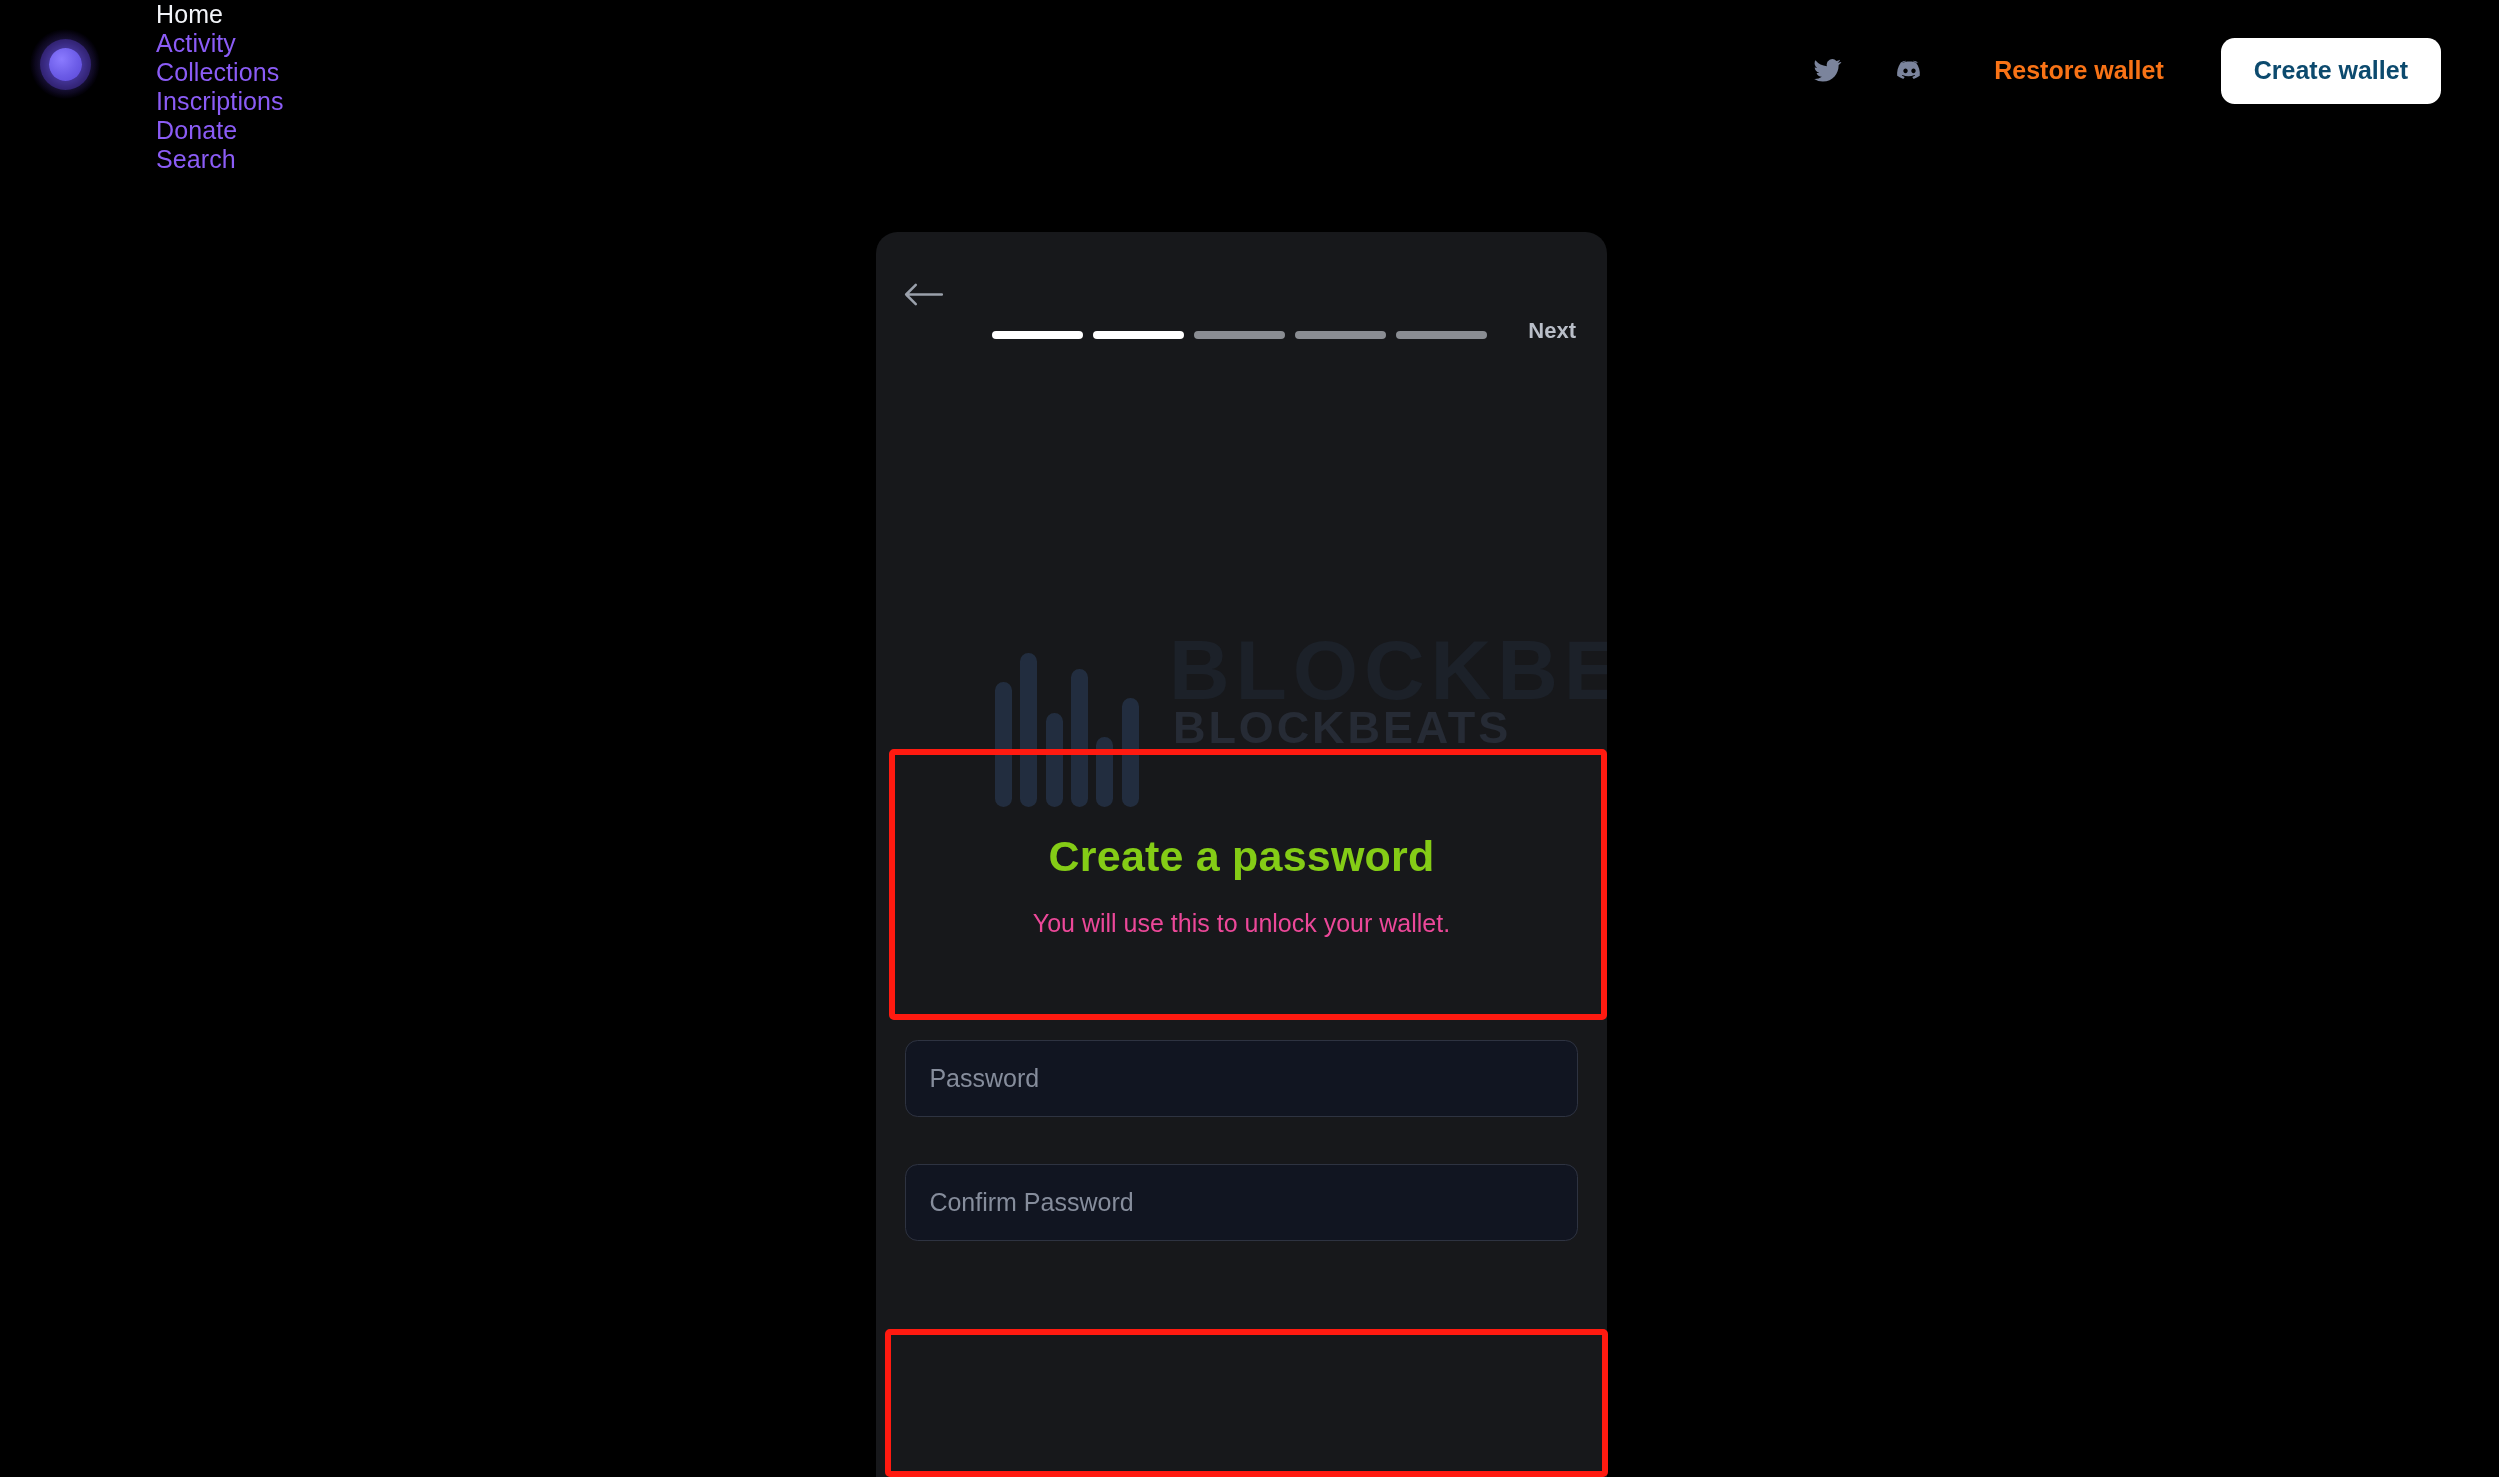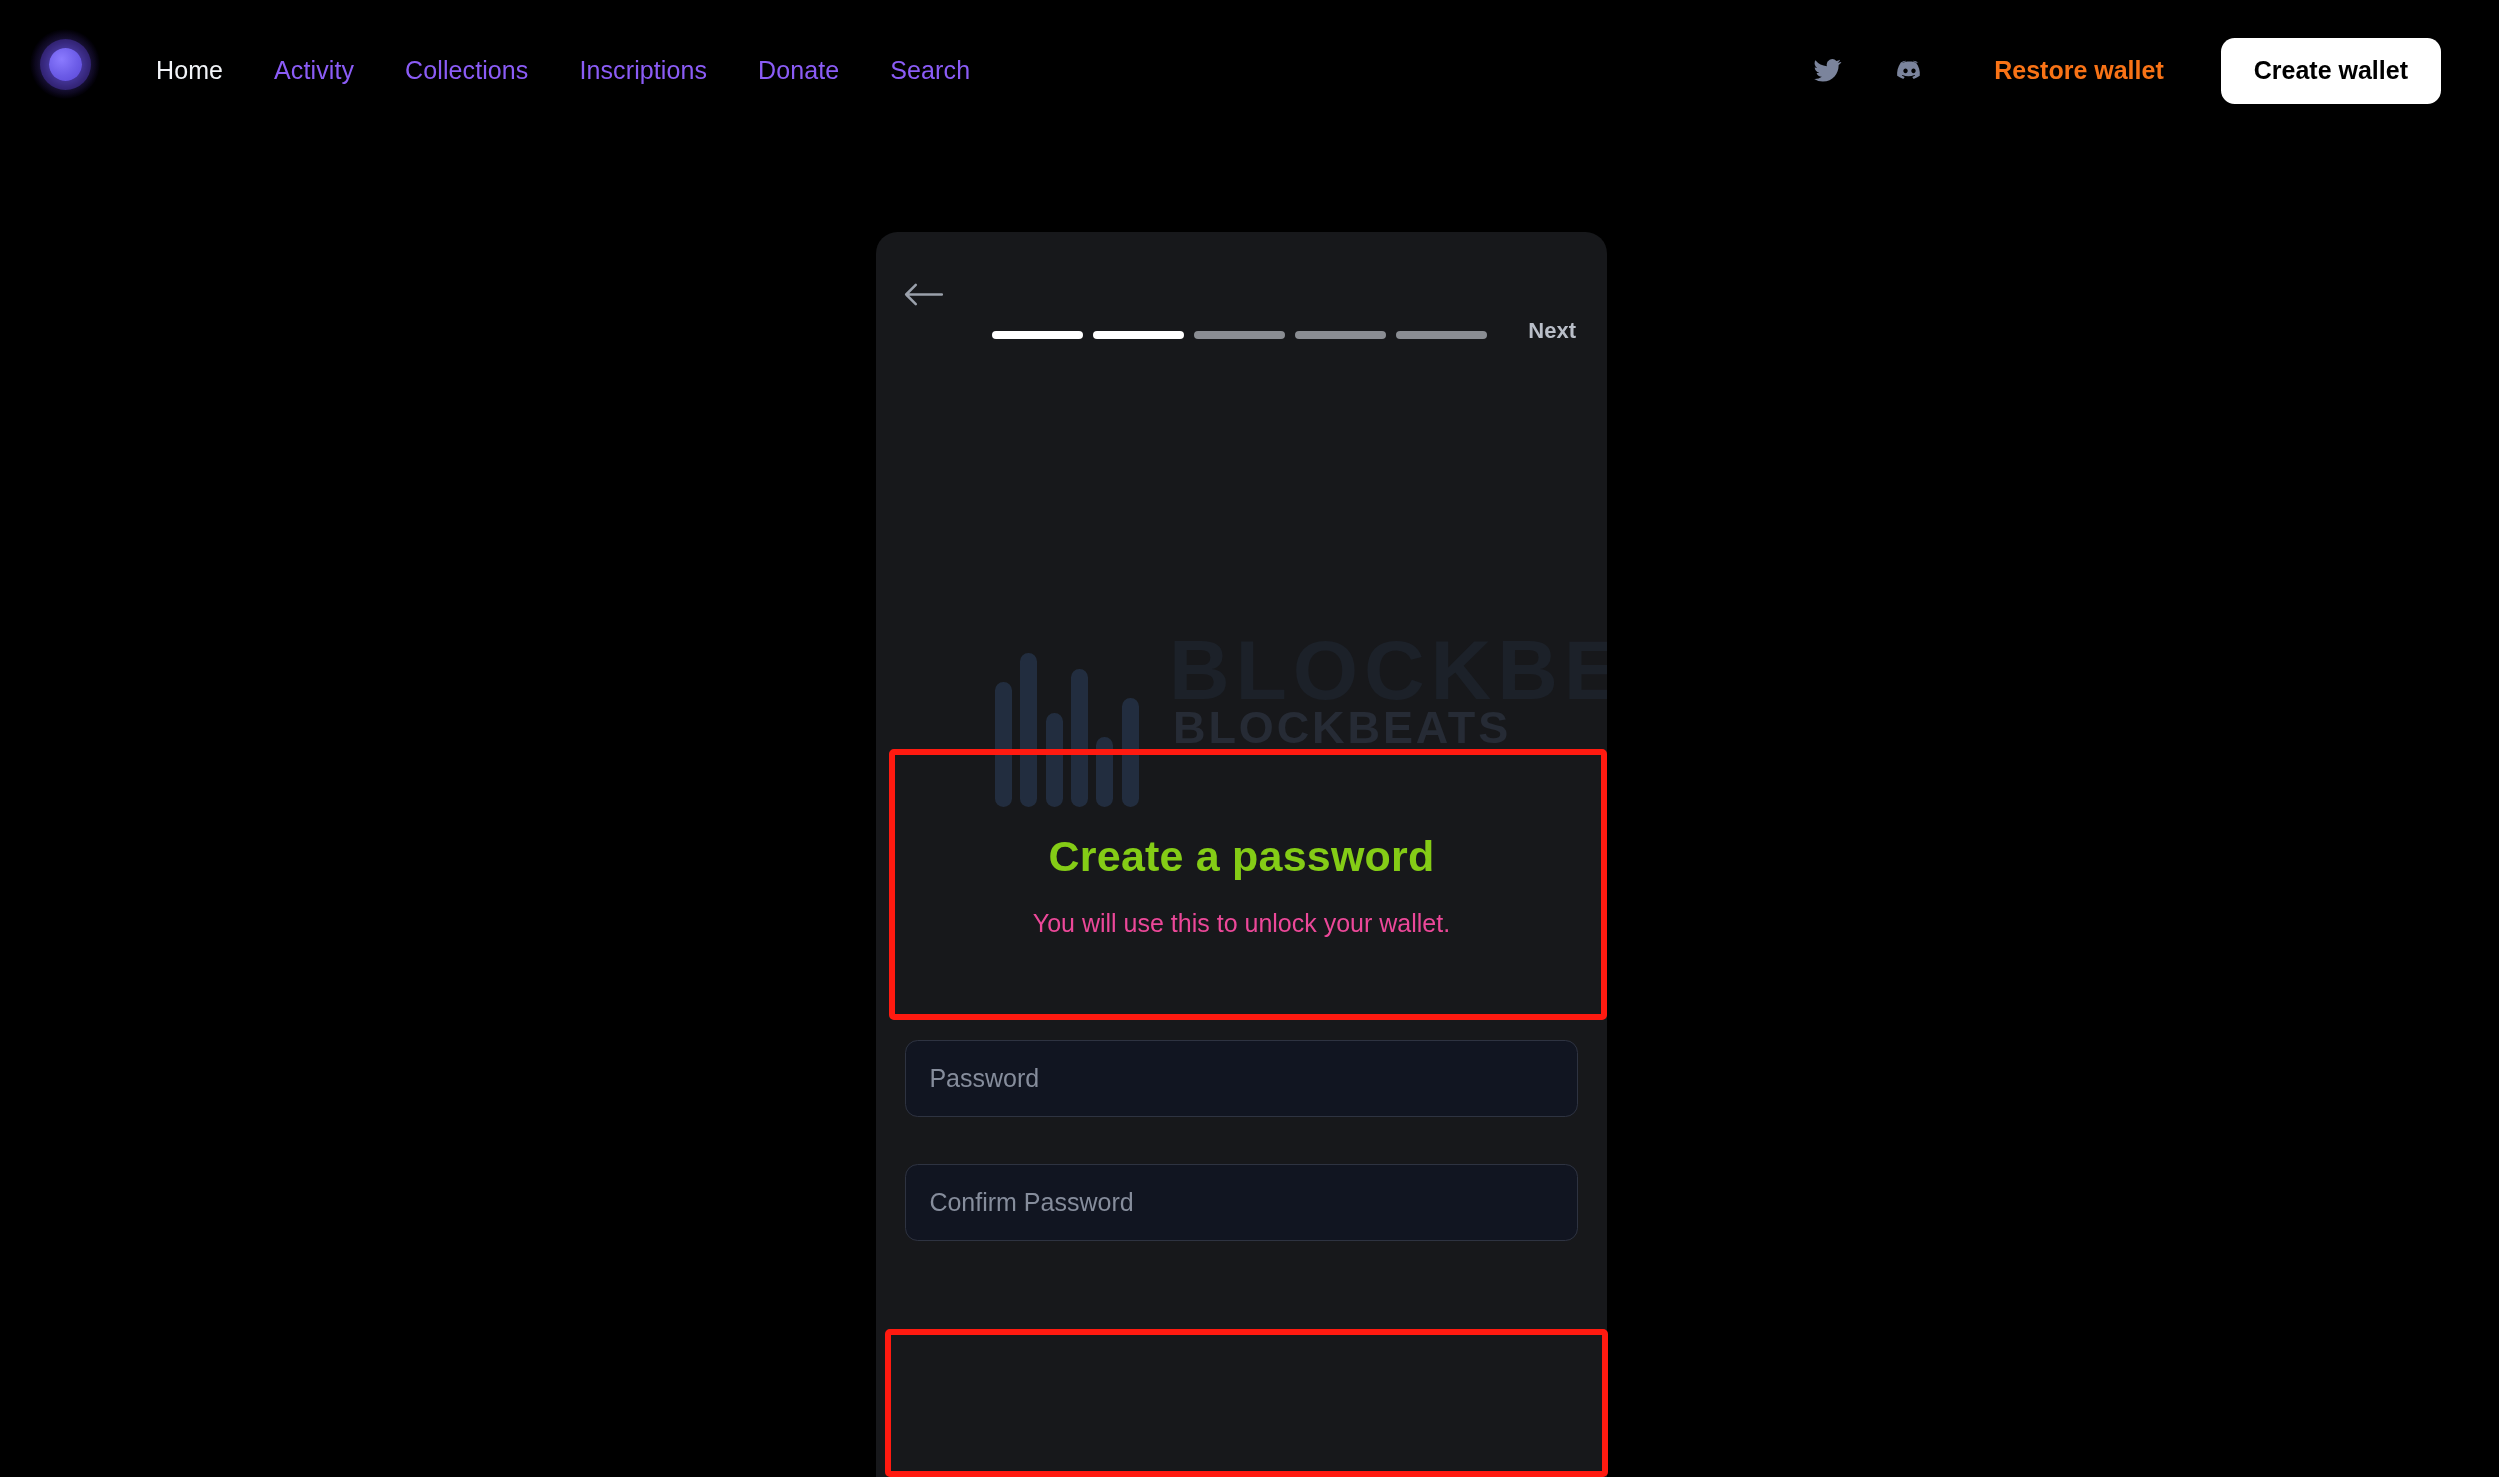--- a/index.html
+++ b/index.html
@@ -33,21 +33,21 @@
     background:#2c1d66;
   }
   .logo-core {
     position:absolute; width:33px; height:33px; border-radius:50%;
     background:radial-gradient(circle at 38% 34%, #8b7bff 0%, #6c5ce7 55%, #5a46d6 100%);
     box-shadow:0 0 13.7px 3.9px rgba(108,92,231,0.55);
   }
 
   .nav {
     position:absolute; left:156px; top:0; height:141px;
-    display:flex; align-items:center; gap:0;
+    display:flex; gap:0;flex-direction:column;
   }
   .nav-item {
     font-size:25px; color:#8b5cf6; letter-spacing:0.1px;
     padding:0 0; margin-right:51px; white-space:nowrap;
     cursor:pointer;
   }
   .nav-item.active { color:#f2f4f8; }
 
   .header-right {
     position:absolute; right:0; top:0; height:141px;
@@ -60,21 +60,21 @@
   }
   .social-icon svg { width:29px; height:29px; fill:#7b849c; }
   .social-icon.twitter { margin-right:49px; }
   .social-icon.discord { margin-right:68px; }
 
   .restore-btn {
     font-size:25px; font-weight:700; color:#f97316;
     margin-right:57px; white-space:nowrap; cursor:pointer;
   }
   .create-btn {
-    background:#ffffff; color:#000000;
+    background:#ffffff; color:#0c4a6e;
     font-size:25px; font-weight:700;
     border:none; border-radius:13.7px;
     padding:18.5px 33px; margin-right:59px;
     white-space:nowrap; cursor:pointer;
     font-family:"Liberation Sans", sans-serif;
   }
 
   
   .panel {
     position:absolute;

